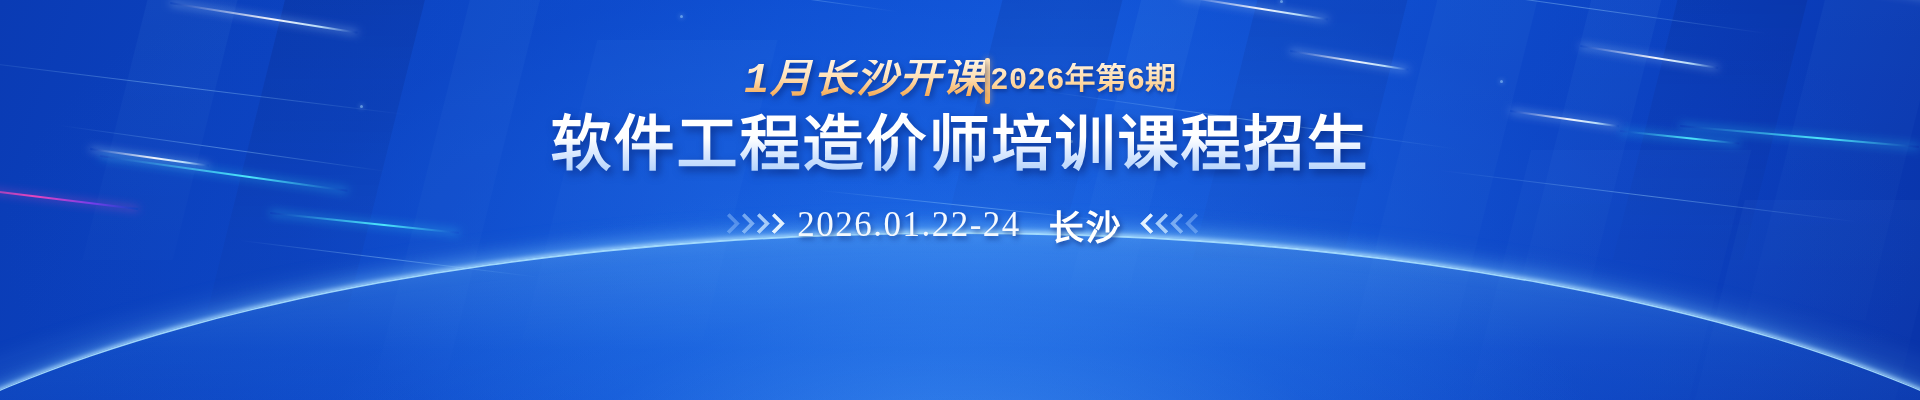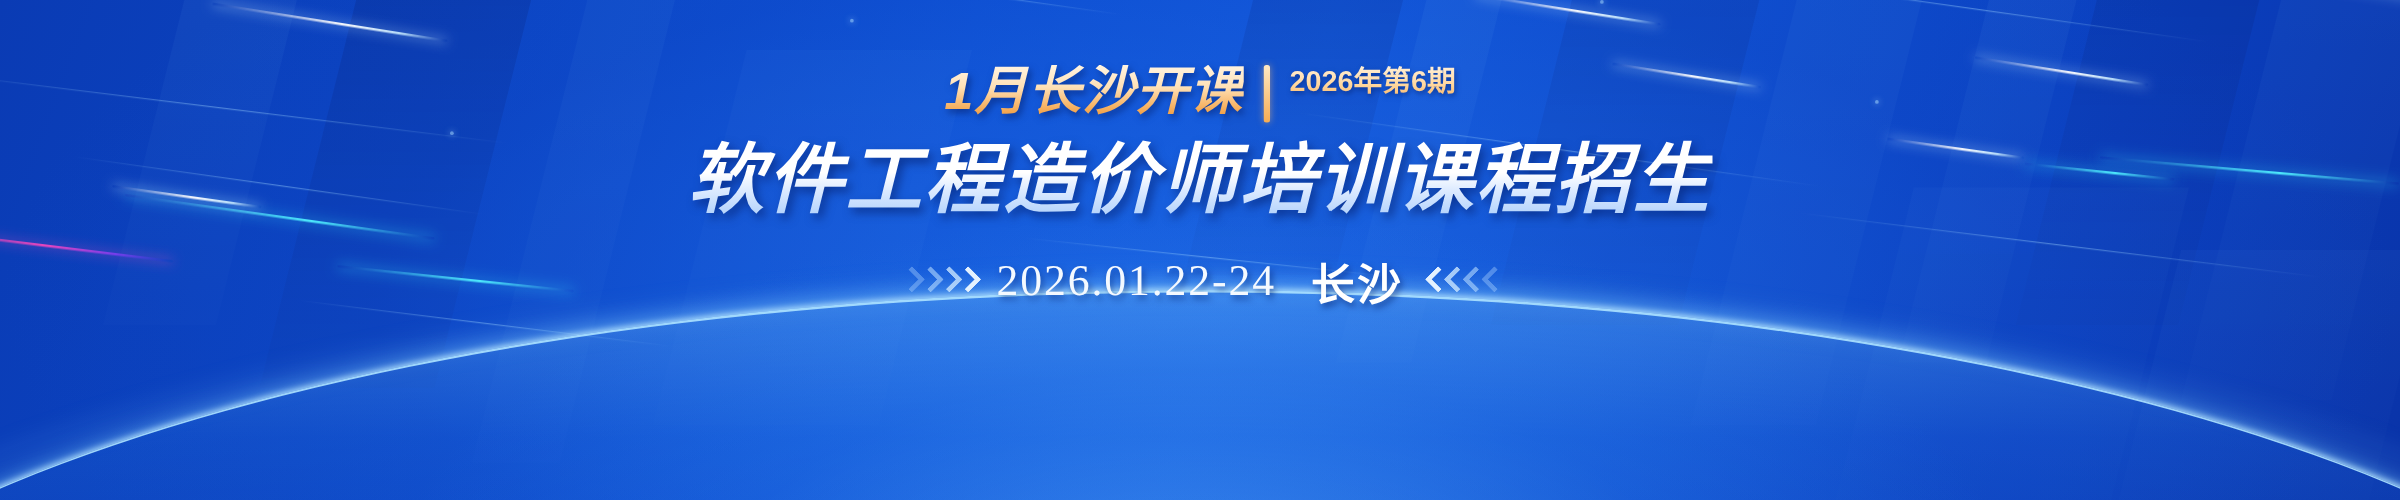--- a/index.html
+++ b/index.html
@@ -103,23 +103,23 @@
     position:absolute;
     inset:0;
     display:flex;
     flex-direction:column;
     align-items:center;
     padding-top:52px;
   }
 
   .eyebrow-row {
     display:flex;
-    align-items:flex-start;
-    gap:16px;
+    align-items:center;
     height:58px;
+    font-family:Liberation Mono, monospace;
   }
   .eyebrow-main {
     font-size:42px;
     font-weight:bold;
     font-style:italic;
     letter-spacing:1px;
     line-height:1;
     background:linear-gradient(180deg,#fff4e2 0%,#ffe1b6 42%,#f7b466 78%,#ef9a3e 100%);
     -webkit-background-clip:text;
     background-clip:text;
@@ -135,38 +135,37 @@
     background:linear-gradient(180deg,#ffe9c4 0%,#f6ac52 100%);
     box-shadow:0 0 6px rgba(255,190,110,0.55);
   }
   .eyebrow-sub {
     display:flex;
     flex-direction:column;
     justify-content:center;
     gap:1px;
   }
   .eyebrow-sub span {
-    font-size:23px;
+    font-size:31px;
     font-weight:bold;
     line-height:1.16;
     color:#ffd9a3;
     background:linear-gradient(180deg,#fff1dc 0%,#ffd69c 60%,#f7b264 100%);
     -webkit-background-clip:text;
     background-clip:text;
     -webkit-text-fill-color:transparent;
     color:transparent;
     filter:drop-shadow(1px 2px 2px rgba(2,24,92,0.5));
     white-space:nowrap;
   }
 
   .headline {
     margin-top:2px;
     font-size:61px;
     font-weight:bold;
-    font-style:italic;
     letter-spacing:2px;
     line-height:1.06;
     white-space:nowrap;
     background:linear-gradient(180deg,#ffffff 0%,#ffffff 40%,#dceaff 62%,#a9cdfb 100%);
     -webkit-background-clip:text;
     background-clip:text;
     -webkit-text-fill-color:transparent;
     color:transparent;
     filter:drop-shadow(3px 4px 4px rgba(3,28,104,0.6));
   }

